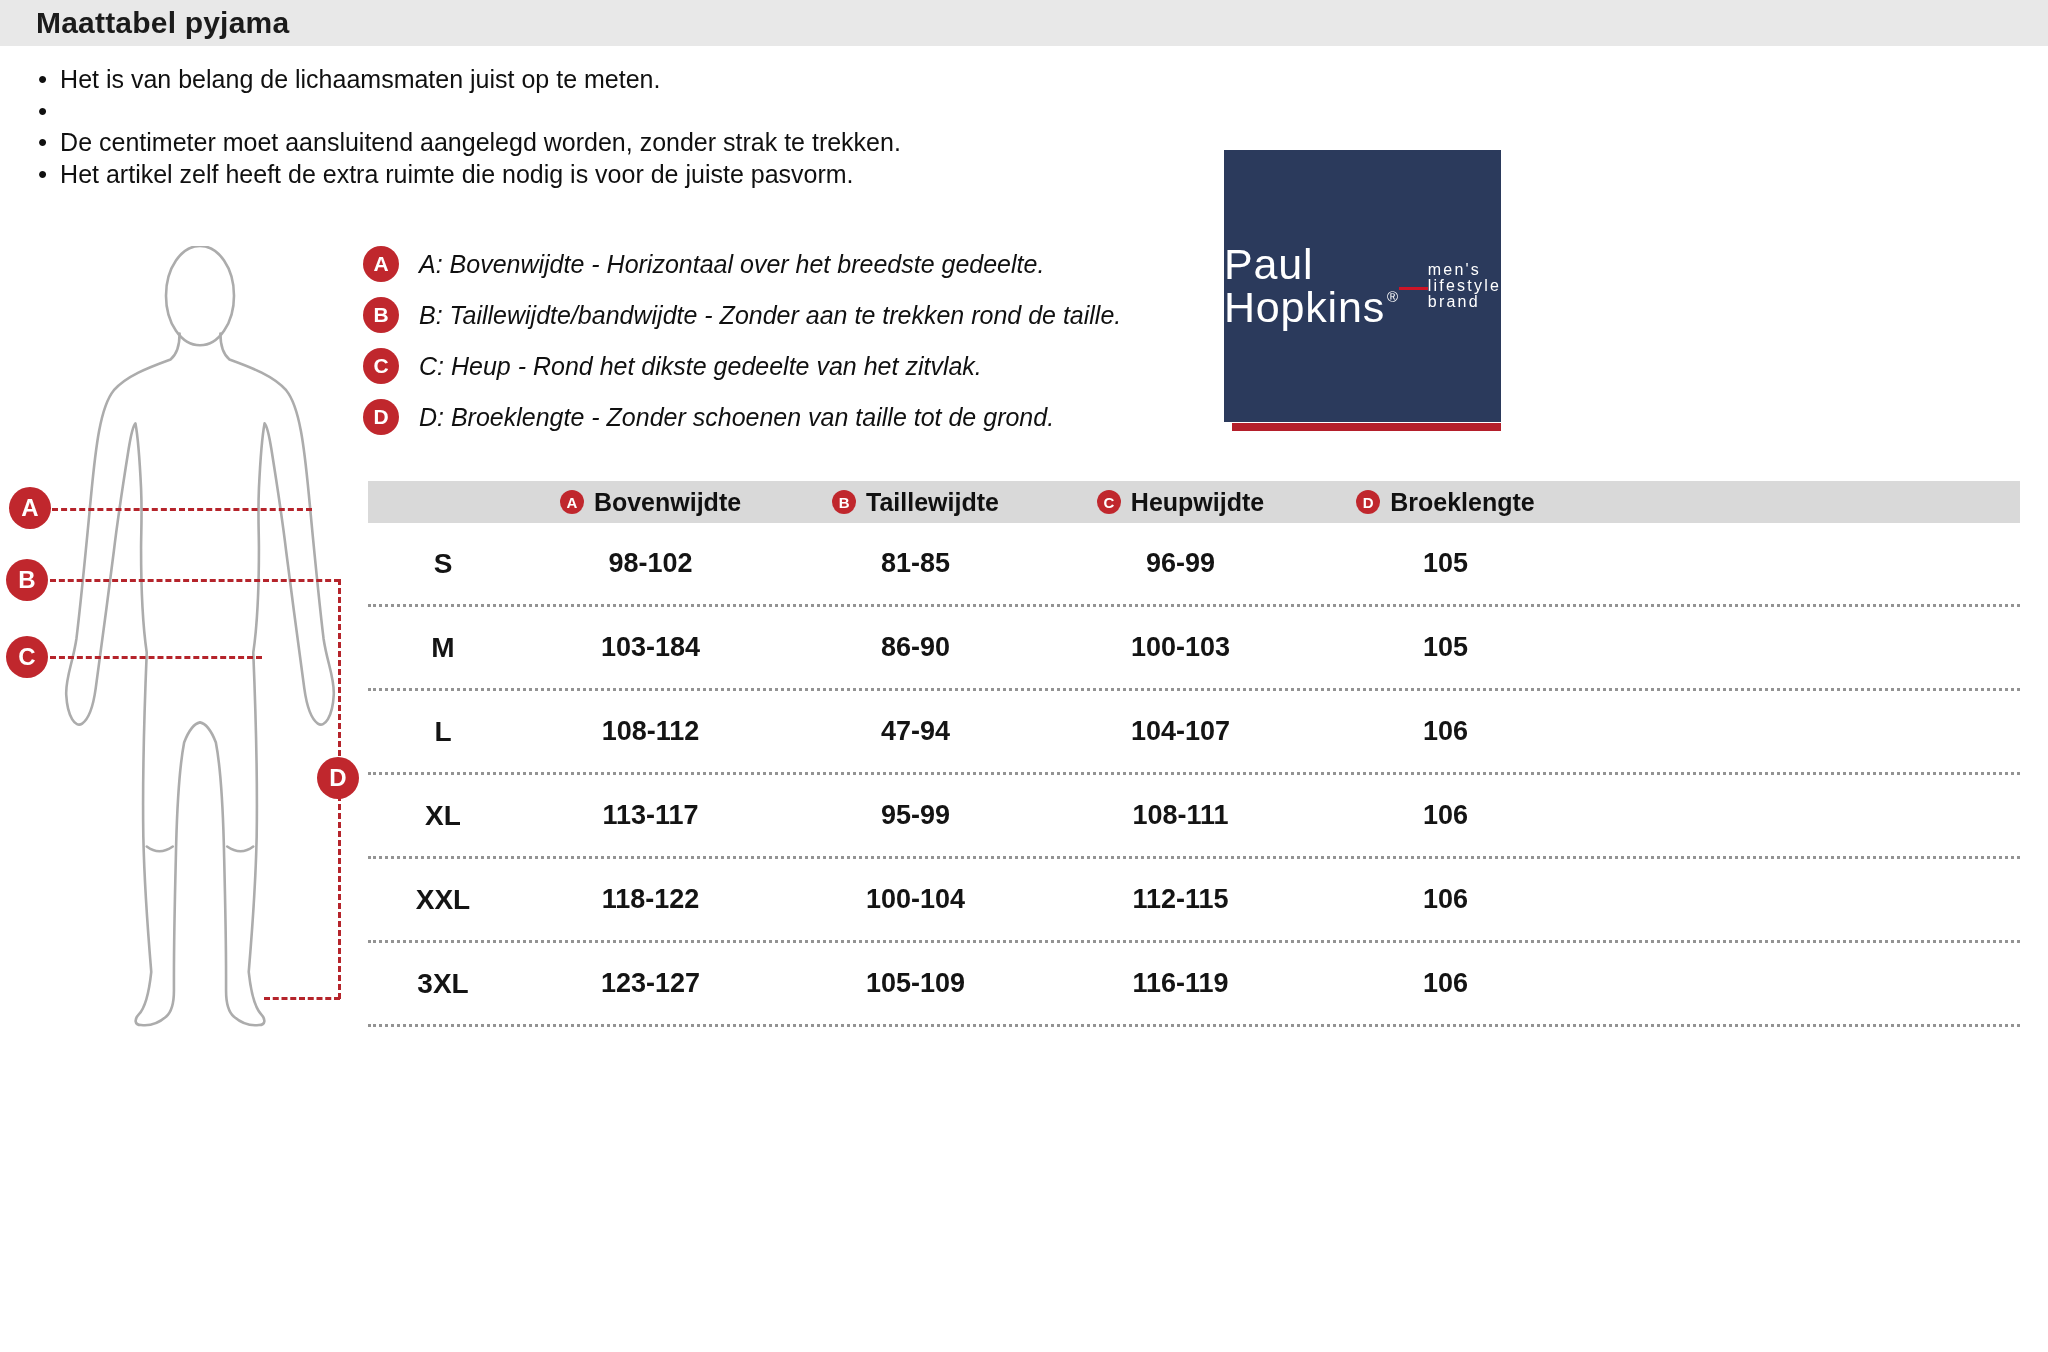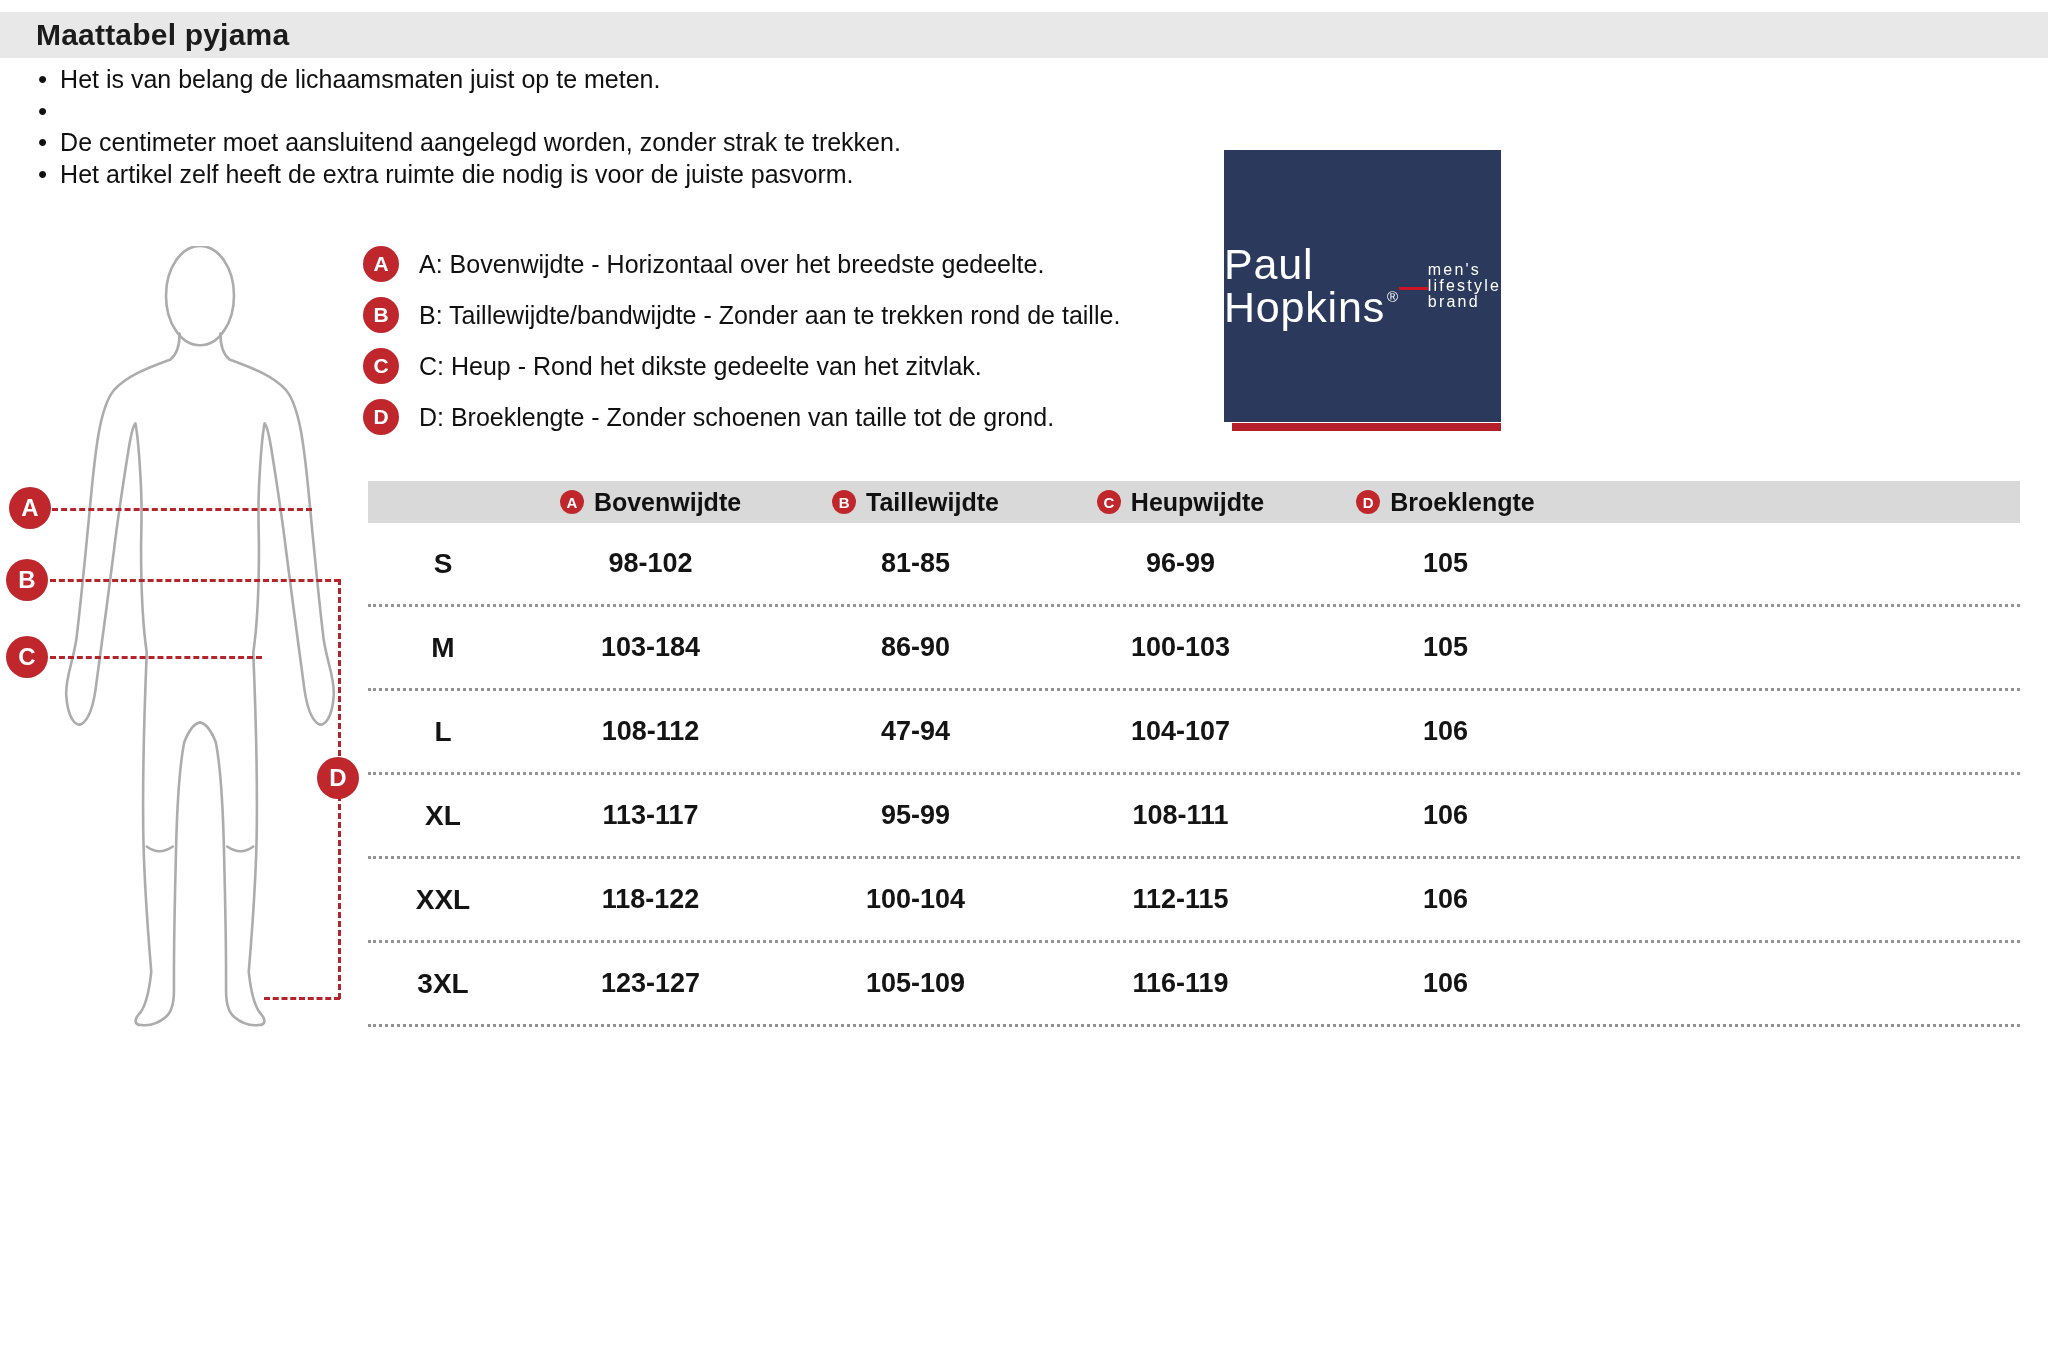--- a/index.html
+++ b/index.html
@@ -2,32 +2,32 @@
 <html><head>
 <meta charset="utf-8">
 <style>
   * { margin:0; padding:0; box-sizing:border-box; }
   html,body { width:2048px; background:#fff; }
   body { font-family:"Liberation Sans", sans-serif; color:#141414; }
   .page { position:relative; width:2048px; height:1352px; background:#ffffff; overflow:hidden; }
 
   
   .title-bar { position:absolute; left:0; top:0; width:2048px; height:46px; background:#e8e8e8;
-               display:flex; align-items:center; padding-left:36px;margin-top:12px; }
+               display:flex; align-items:center; padding-left:36px; }
   .title-bar h1 { font-size:30px; font-weight:600; color:#1b1b1b; letter-spacing:.2px; }
 
   
   .instructions { position:absolute; left:38px; top:64px; list-style:none; }
   .instructions li { display:flex; align-items:baseline; gap:13px; font-size:25px; line-height:31.6px; color:#101010; }
   .instructions .bullet { font-size:26px; }
 
   
   .legend { position:absolute; left:363px; top:246px; }
   .legend-row { display:flex; align-items:center; gap:20px; height:36px; margin-bottom:15px; }
-  .legend-text { font-size:25px; color:#101010; }
+  .legend-text { font-size:25px; color:#101010;font-style:italic; }
 
   
   .badge { display:flex; align-items:center; justify-content:center; border-radius:50%;
            background:#c0272d; color:#fff; font-weight:700; }
   .badge-md { width:36px; height:36px; font-size:21px; flex:none; }
   .badge-sm { width:24px; height:24px; font-size:15px; flex:none; }
   .badge-lg { position:absolute; width:42px; height:42px; font-size:24px; z-index:5; }
   .badge-a { left:9px;  top:487px; }
   .badge-b { left:6px;  top:559px; }
   .badge-c { left:6px;  top:636px; }

